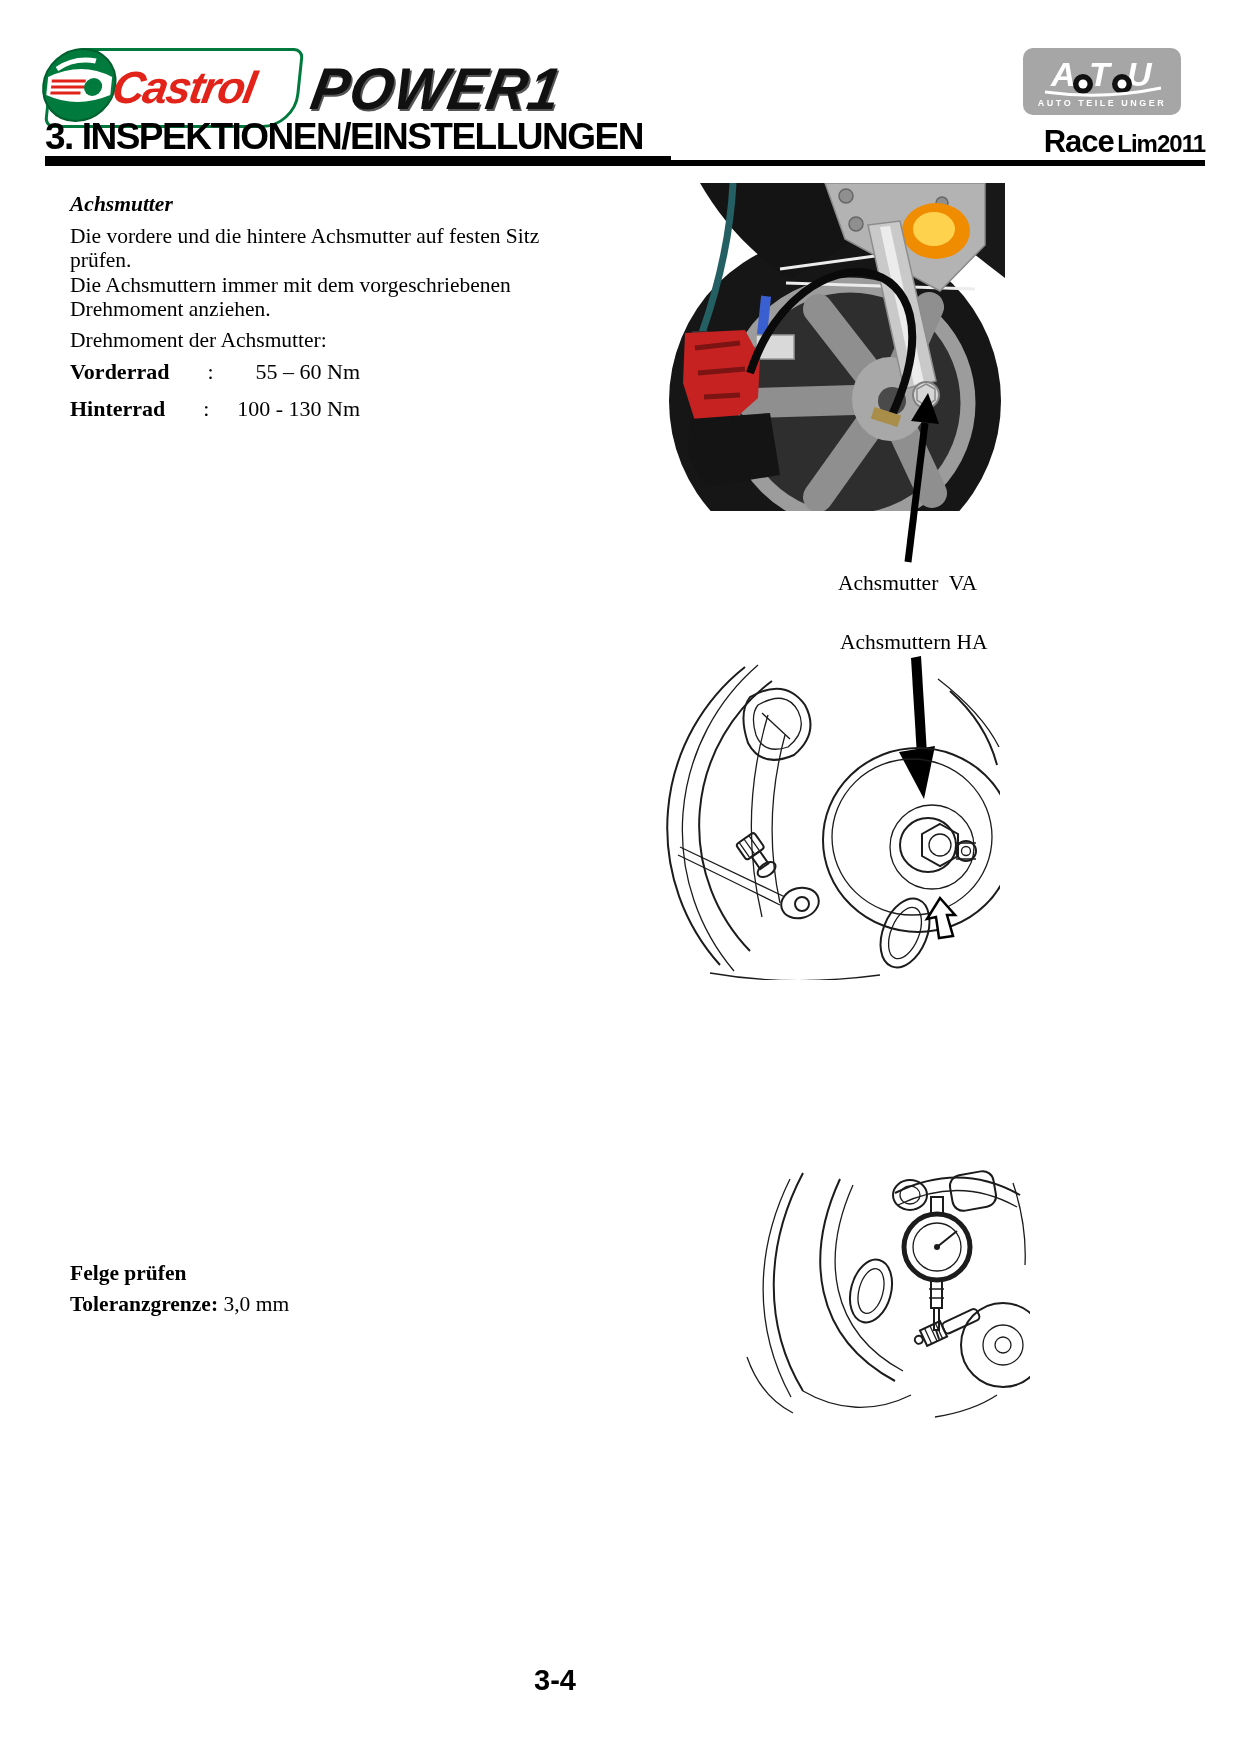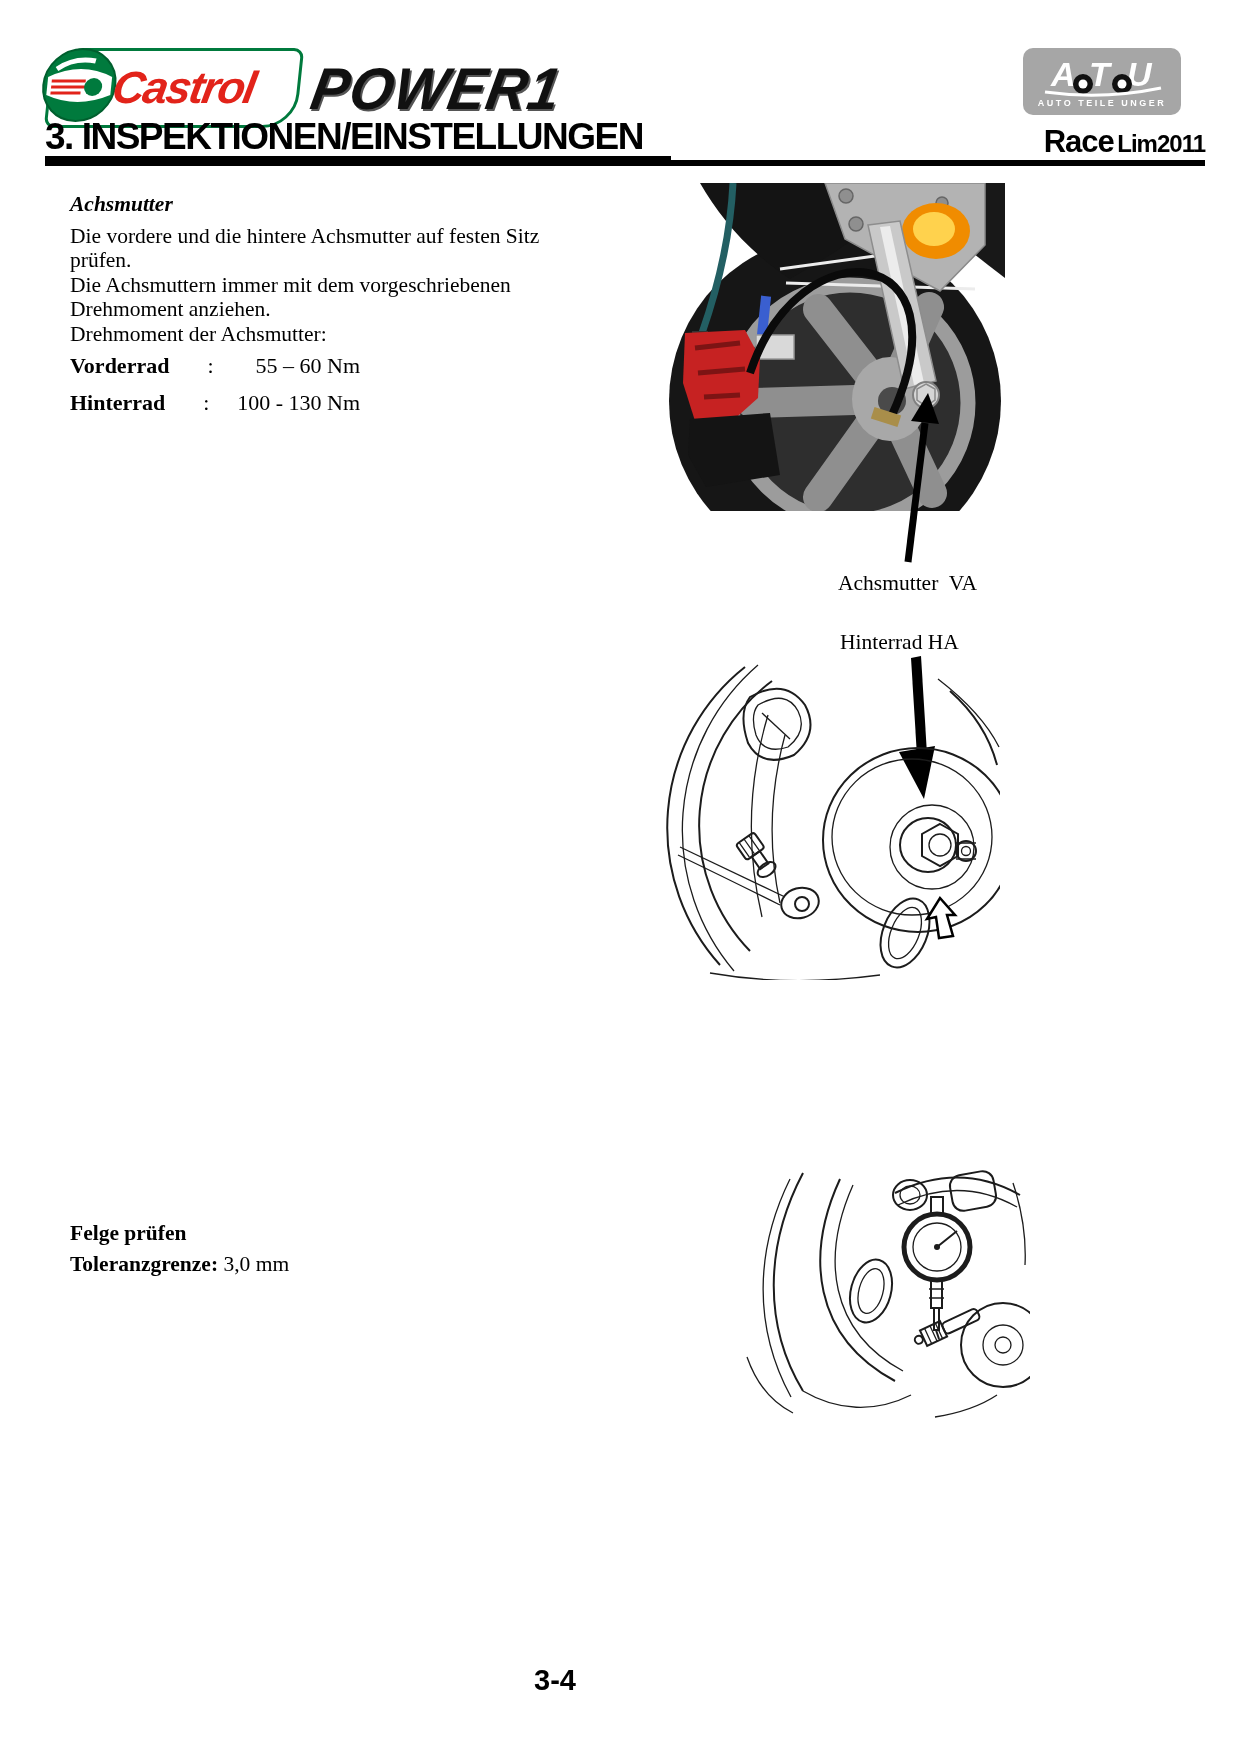--- a/index.html
+++ b/index.html
@@ -29,28 +29,28 @@
   .model{position:absolute;right:35px;top:124px;font-family:"Liberation Sans",sans-serif;
     font-weight:bold;white-space:nowrap;letter-spacing:-1px;}
   .model .name{font-size:31px;text-align:right;}
   .model .variant{font-size:24px;}
   .rule{position:absolute;left:45px;top:160px;width:1160px;height:6px;background:#000;}
 
   
   .achs-col{position:absolute;left:70px;top:192px;width:520px;font-size:21.5px;line-height:24.5px;}
   .achs-col .hd{font-weight:bold;margin-bottom:7px;font-style:italic;}
   .tline{height:24.5px;}
-  .tline.space-before{margin-top:0;}
+  .tline.space-before{margin-top:6px;}
   .torque-row{margin-top:8px;height:29px;display:flex;font-size:22px;}
   .torque-row .lbl{font-weight:bold;}
   .torque-row .val{position:absolute;left:150px;width:140px;text-align:right;}
   .torque-row{position:relative;gap:38px;}
 
   .felge-col{position:absolute;left:70px;top:1218px;width:520px;font-size:21.5px;line-height:31px;}
-  .felge-col .hd{font-weight:bold;}
+  .felge-col .hd{font-weight:bold;margin-top:40px;}
   .felge-col .tol b{font-weight:bold;}
 
   .fig-label{position:absolute;font-size:21.5px;white-space:pre;}
   .label-va{left:838px;top:571px;}
   .label-ha{left:840px;top:630px;}
 
   .page-num{position:absolute;left:475px;top:1664px;width:160px;text-align:center;
     font-family:"Liberation Sans",sans-serif;font-weight:bold;font-size:29px;}
 
   
@@ -184,21 +184,21 @@
       <polygon points="286,201 295,206 295,217 286,223 277,217 277,206" fill="none" stroke="#8a8a8a" stroke-width="1.5"></polygon>
     </svg>
   </div>
 
   <svg class="arrow-va" viewBox="0 0 60 185">
     <line x1="18" y1="177" x2="35" y2="38" stroke="#000" stroke-width="7"></line>
     <polygon points="38,8 49,39 21,36" fill="#000"></polygon>
   </svg>
 
   <div class="fig-label label-va">Achsmutter  VA</div>
-  <div class="fig-label label-ha">Hinterrad HA</div>
+  <div class="fig-label label-ha">Achsmuttern HA</div>
 
   <svg class="arrow-ha" viewBox="0 0 50 150">
     <polygon points="16,2 26,0 32,98 22,100" fill="#000"></polygon>
     <polygon points="4,96 40,90 29,143" fill="#000"></polygon>
   </svg>
 
   <div class="ill2-wrap">
     <svg viewBox="0 0 350 325" width="350" height="325">
 
       <path class="ln" d="M95,12 A205,205 0 0 0 70,310"></path>

